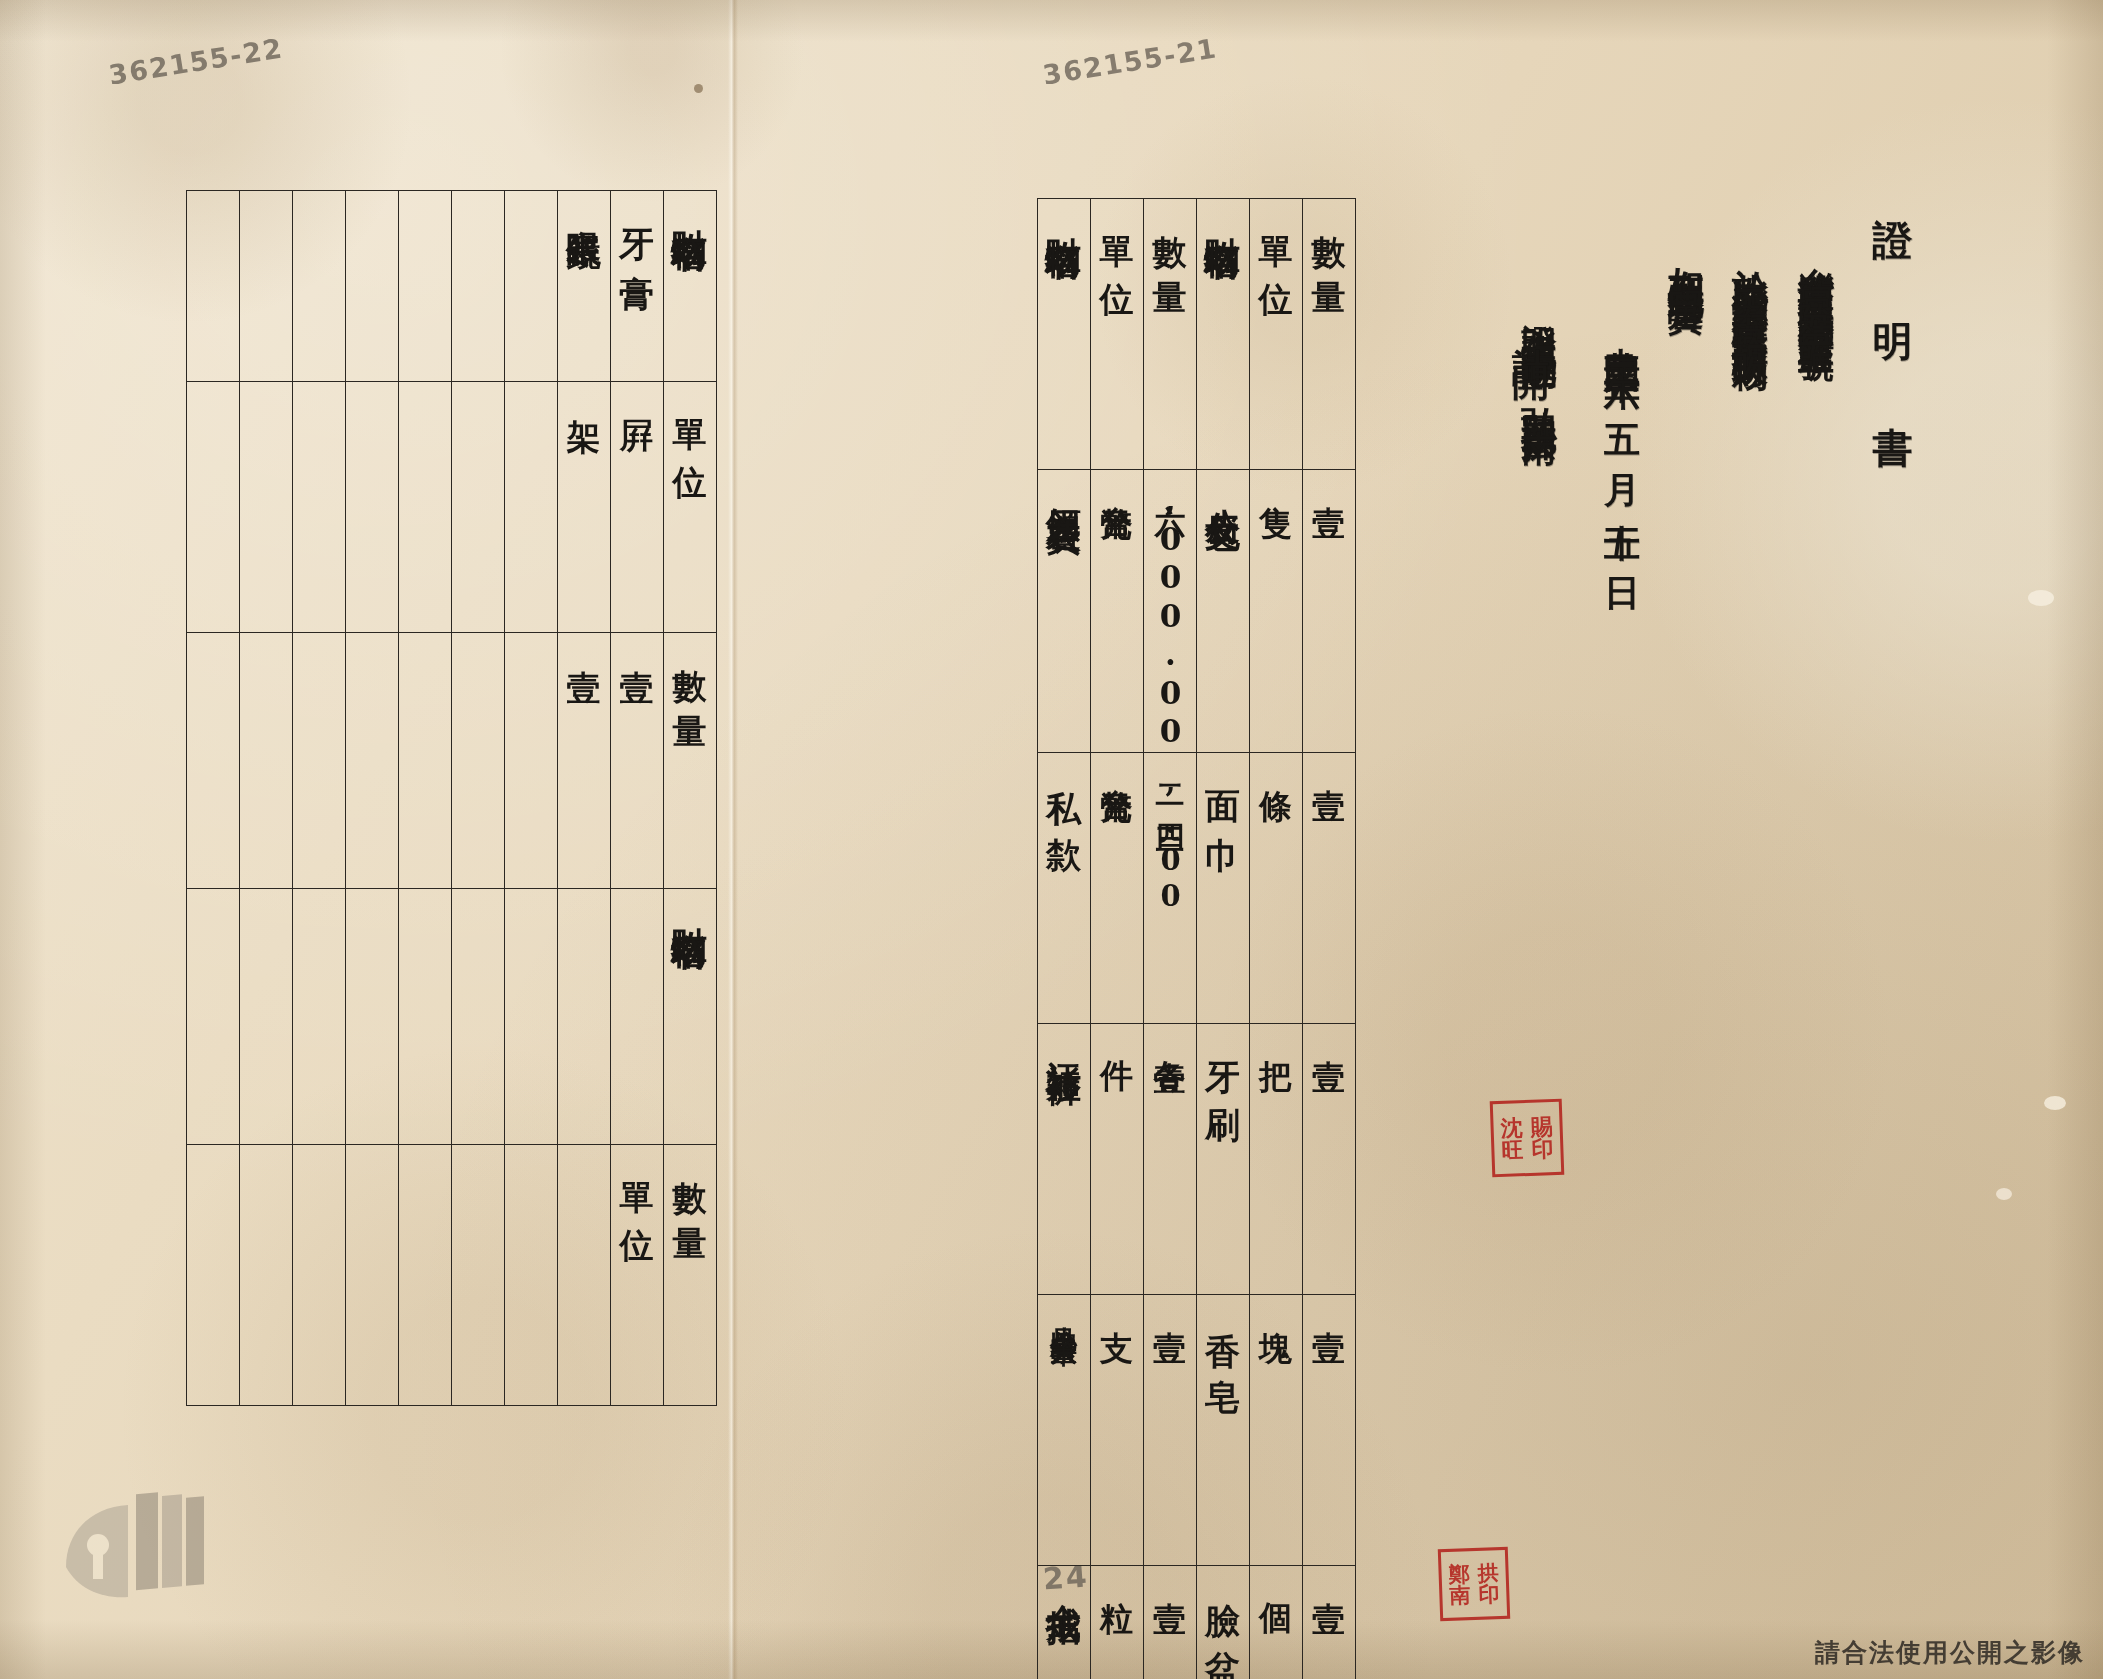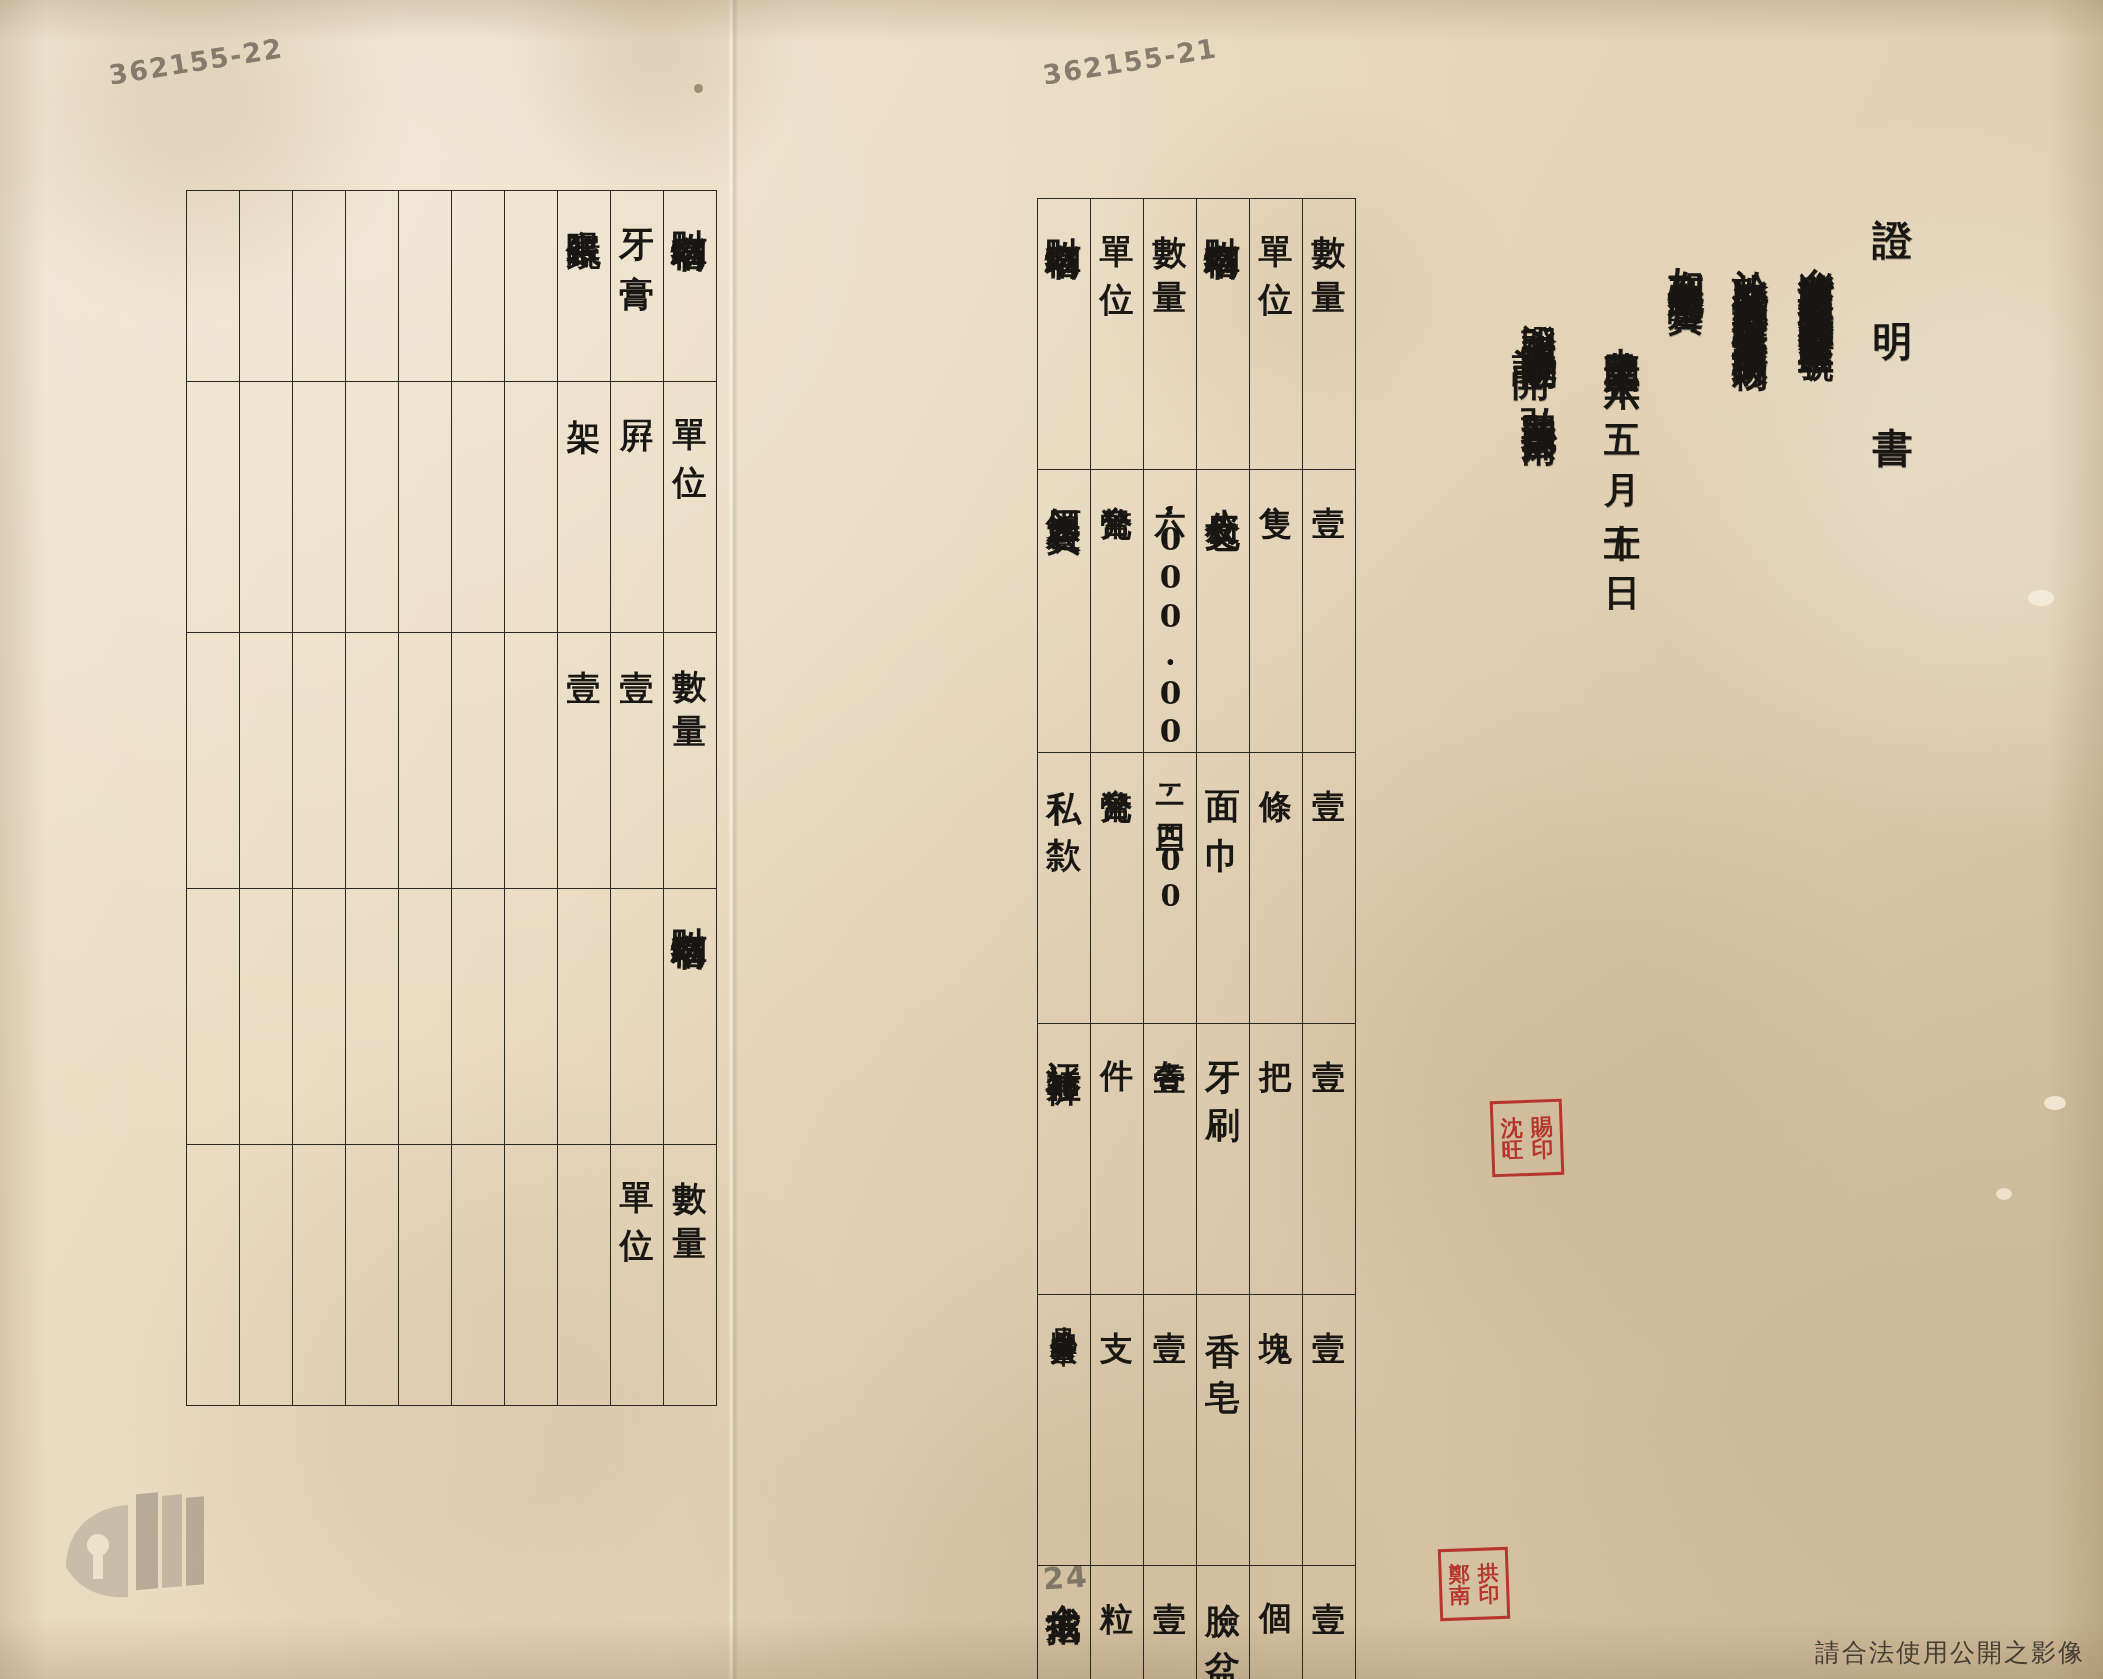--- a/index.html
+++ b/index.html
@@ -174,20 +174,21 @@
   
   #footer-note {
     position: absolute;
     right: 18px;
     bottom: 10px;
     font-size: 25px;
     color: #3a342c;
     font-family: "DejaVu Serif", "Liberation Serif", serif;
     letter-spacing: 0.08em;
     opacity: 0.92;
+    font-weight: bold;
   }
   
   #logo {
     position: absolute;
     left: 58px;
     bottom: 58px;
     width: 160px;
     height: 150px;
     opacity: 0.55;
   }

